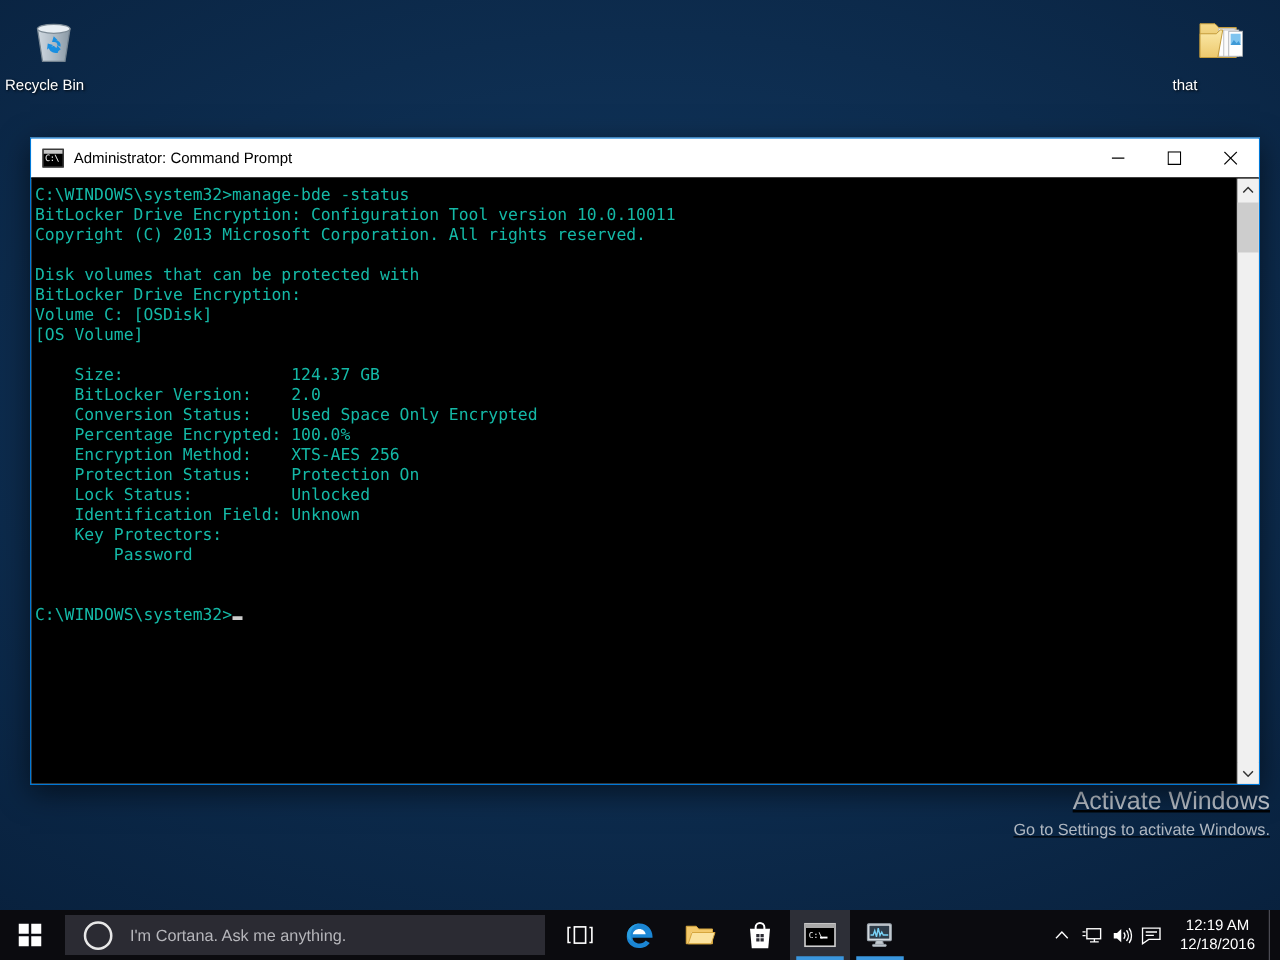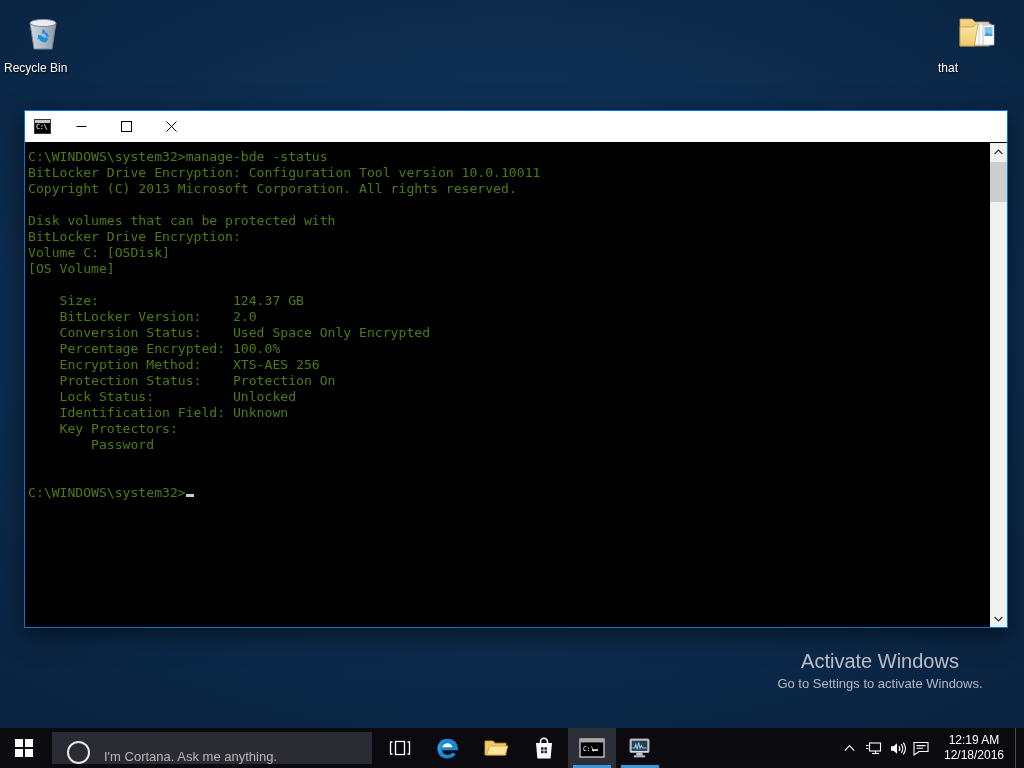--- a/index.html
+++ b/index.html
@@ -97,21 +97,21 @@
     display: flex;
     position: relative;
     border-top: 1px solid #000;
   }
   #cmd-console {
     flex: 1 1 auto;
     padding: 6px 3px 0 3px;
     font-family: "DejaVu Sans Mono", monospace;
     font-size: 13.1px;
     line-height: 16px;
-    color: #4d7c0f;
+    color: #14b8a6;
     white-space: pre;
     overflow: hidden;
   }
   #cmd-console .cursor {
     display: inline-block;
     width: 8px; height: 3px;
     background: #cccccc;
     vertical-align: baseline;
     margin-bottom: 0px;
   }
@@ -136,24 +136,25 @@
     position: absolute;
     left: 0; right: 0;
     top: 2px;
     height: 40px;
     background: #cdcdcd;
   }
 
   
   #watermark {
     position: absolute;
-    left: 744px; top: 648px;
+    left: 744px; top: 628px;
     width: 272px;
-    text-align: center;
+    text-align: right;
     user-select: none;
+    text-decoration: underline;
   }
   #watermark .wm-title {
     color: #c8cdd4;
     font-size: 20px;
     line-height: 26px;
     opacity: 0.92;
   }
   #watermark .wm-sub {
     color: #c3c8cf;
     font-size: 13px;
@@ -179,25 +180,25 @@
   .win-logo {
     width: 18px; height: 18px;
     display: grid;
     grid-template-columns: 8px 8px;
     grid-template-rows: 8px 8px;
     gap: 2px;
   }
   .win-logo i { background: #ffffff; display: block; }
 
   #cortana-box {
-    width: 320px; height: 32px;
+    width: 384px; height: 32px;
     margin-left: 4px;
     background: #2b2b33;
     display: flex;
-    align-items: flex-end;
+    align-items: center;
     flex: 0 0 auto;
   }
   #cortana-circle {
     width: 19px; height: 19px;
     border: 2px solid #e8e8e8;
     border-radius: 50%;
     margin-left: 15px;
     flex: 0 0 auto;
   }
   #cortana-text {
@@ -307,20 +308,21 @@
   <div id="watermark">
     <div class="wm-title">Activate Windows</div>
     <div class="wm-sub">Go to Settings to activate Windows.</div>
   </div>
 
   <div id="cmd-window">
     <div id="cmd-titlebar">
       <div id="cmd-title-icon">
         <span class="prompt-text">C:\</span>
       </div>
+      <div id="cmd-title-text">Administrator: Command Prompt</div>
       <div class="win-btn" id="btn-minimize">
         <svg width="11" height="11" viewBox="0 0 11 11">
             <line x1="0.5" y1="5.5" x2="10.5" y2="5.5" stroke="currentColor" stroke-width="1"></line>
           </svg>
       </div>
       <div class="win-btn" id="btn-maximize">
         <svg width="11" height="11" viewBox="0 0 11 11">
             <rect x="0.5" y="0.5" width="10" height="10" fill="none" stroke="currentColor" stroke-width="1"></rect>
           </svg>
       </div>

